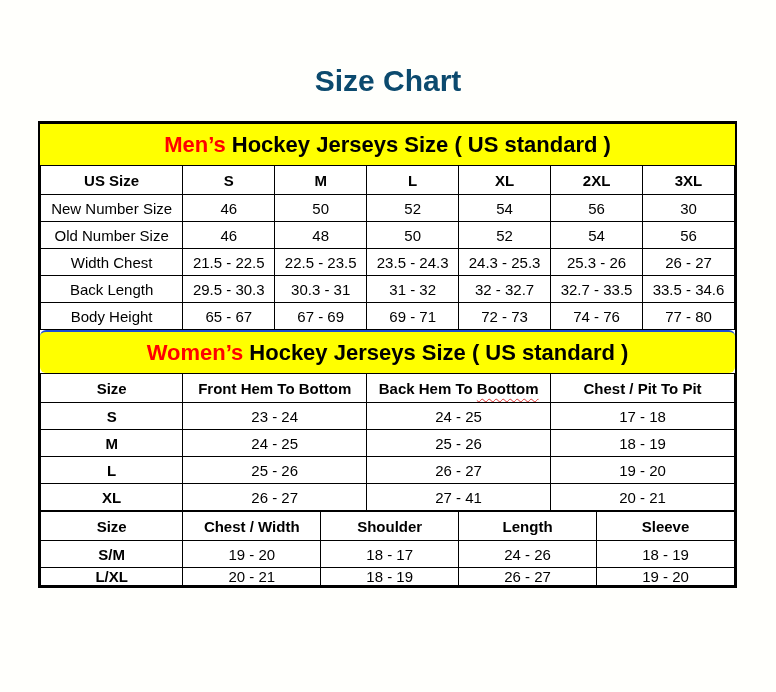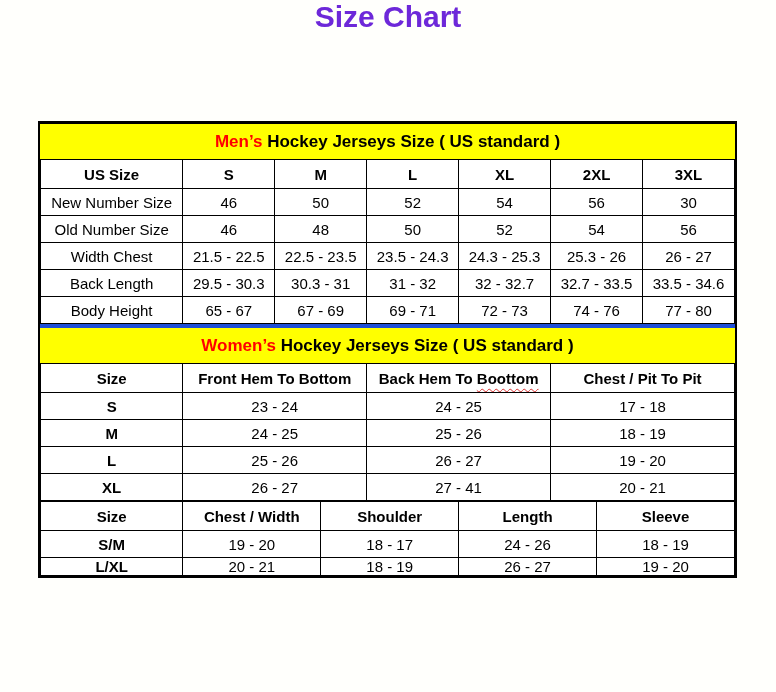--- a/index.html
+++ b/index.html
@@ -5,37 +5,37 @@
   * { box-sizing: border-box; }
   html, body { margin: 0; padding: 0; }
   body {
     width: 776px; height: 692px;
     background: #fffffc;
     font-family: "Liberation Sans", "DejaVu Sans", sans-serif;
     color: #000;
     position: relative;
   }
   .page-title {
-    margin: 0; 
+    margin: 0; padding-top: 64px;
     text-align: center;
     font-size: 30px; font-weight: 700;
-    color: #6d28d9;
+    color: #0c4a6e;
   }
   .chart-frame {
     position: absolute; left: 38px; top: 121px; width: 699px;
     border: 2px solid #000; border-top-width: 3px;
     background: #fff;
   }
   .band {
     background: #ffff00;
     text-align: center;
-    font-weight: 700; font-size: 17px;
+    font-weight: 700; font-size: 22px;
     padding: 8px 0 7px 0;
   }
-  .band-sep { border-top: 4px solid #1d4ed8; }
+  .band-sep { border-top: 2px solid #1d4ed8; border-radius: 6px; }
   .band .hl { color: #ff0000; }
   table { width: 100%; border-collapse: collapse; table-layout: fixed; }
   th, td {
     border: 1px solid #000;
     text-align: center; vertical-align: middle;
     font-size: 15px; padding: 0; height: 27px;
     overflow: hidden; white-space: nowrap;
   }
   th { font-weight: 700; }
   tr.hdr th { height: 29px; }

